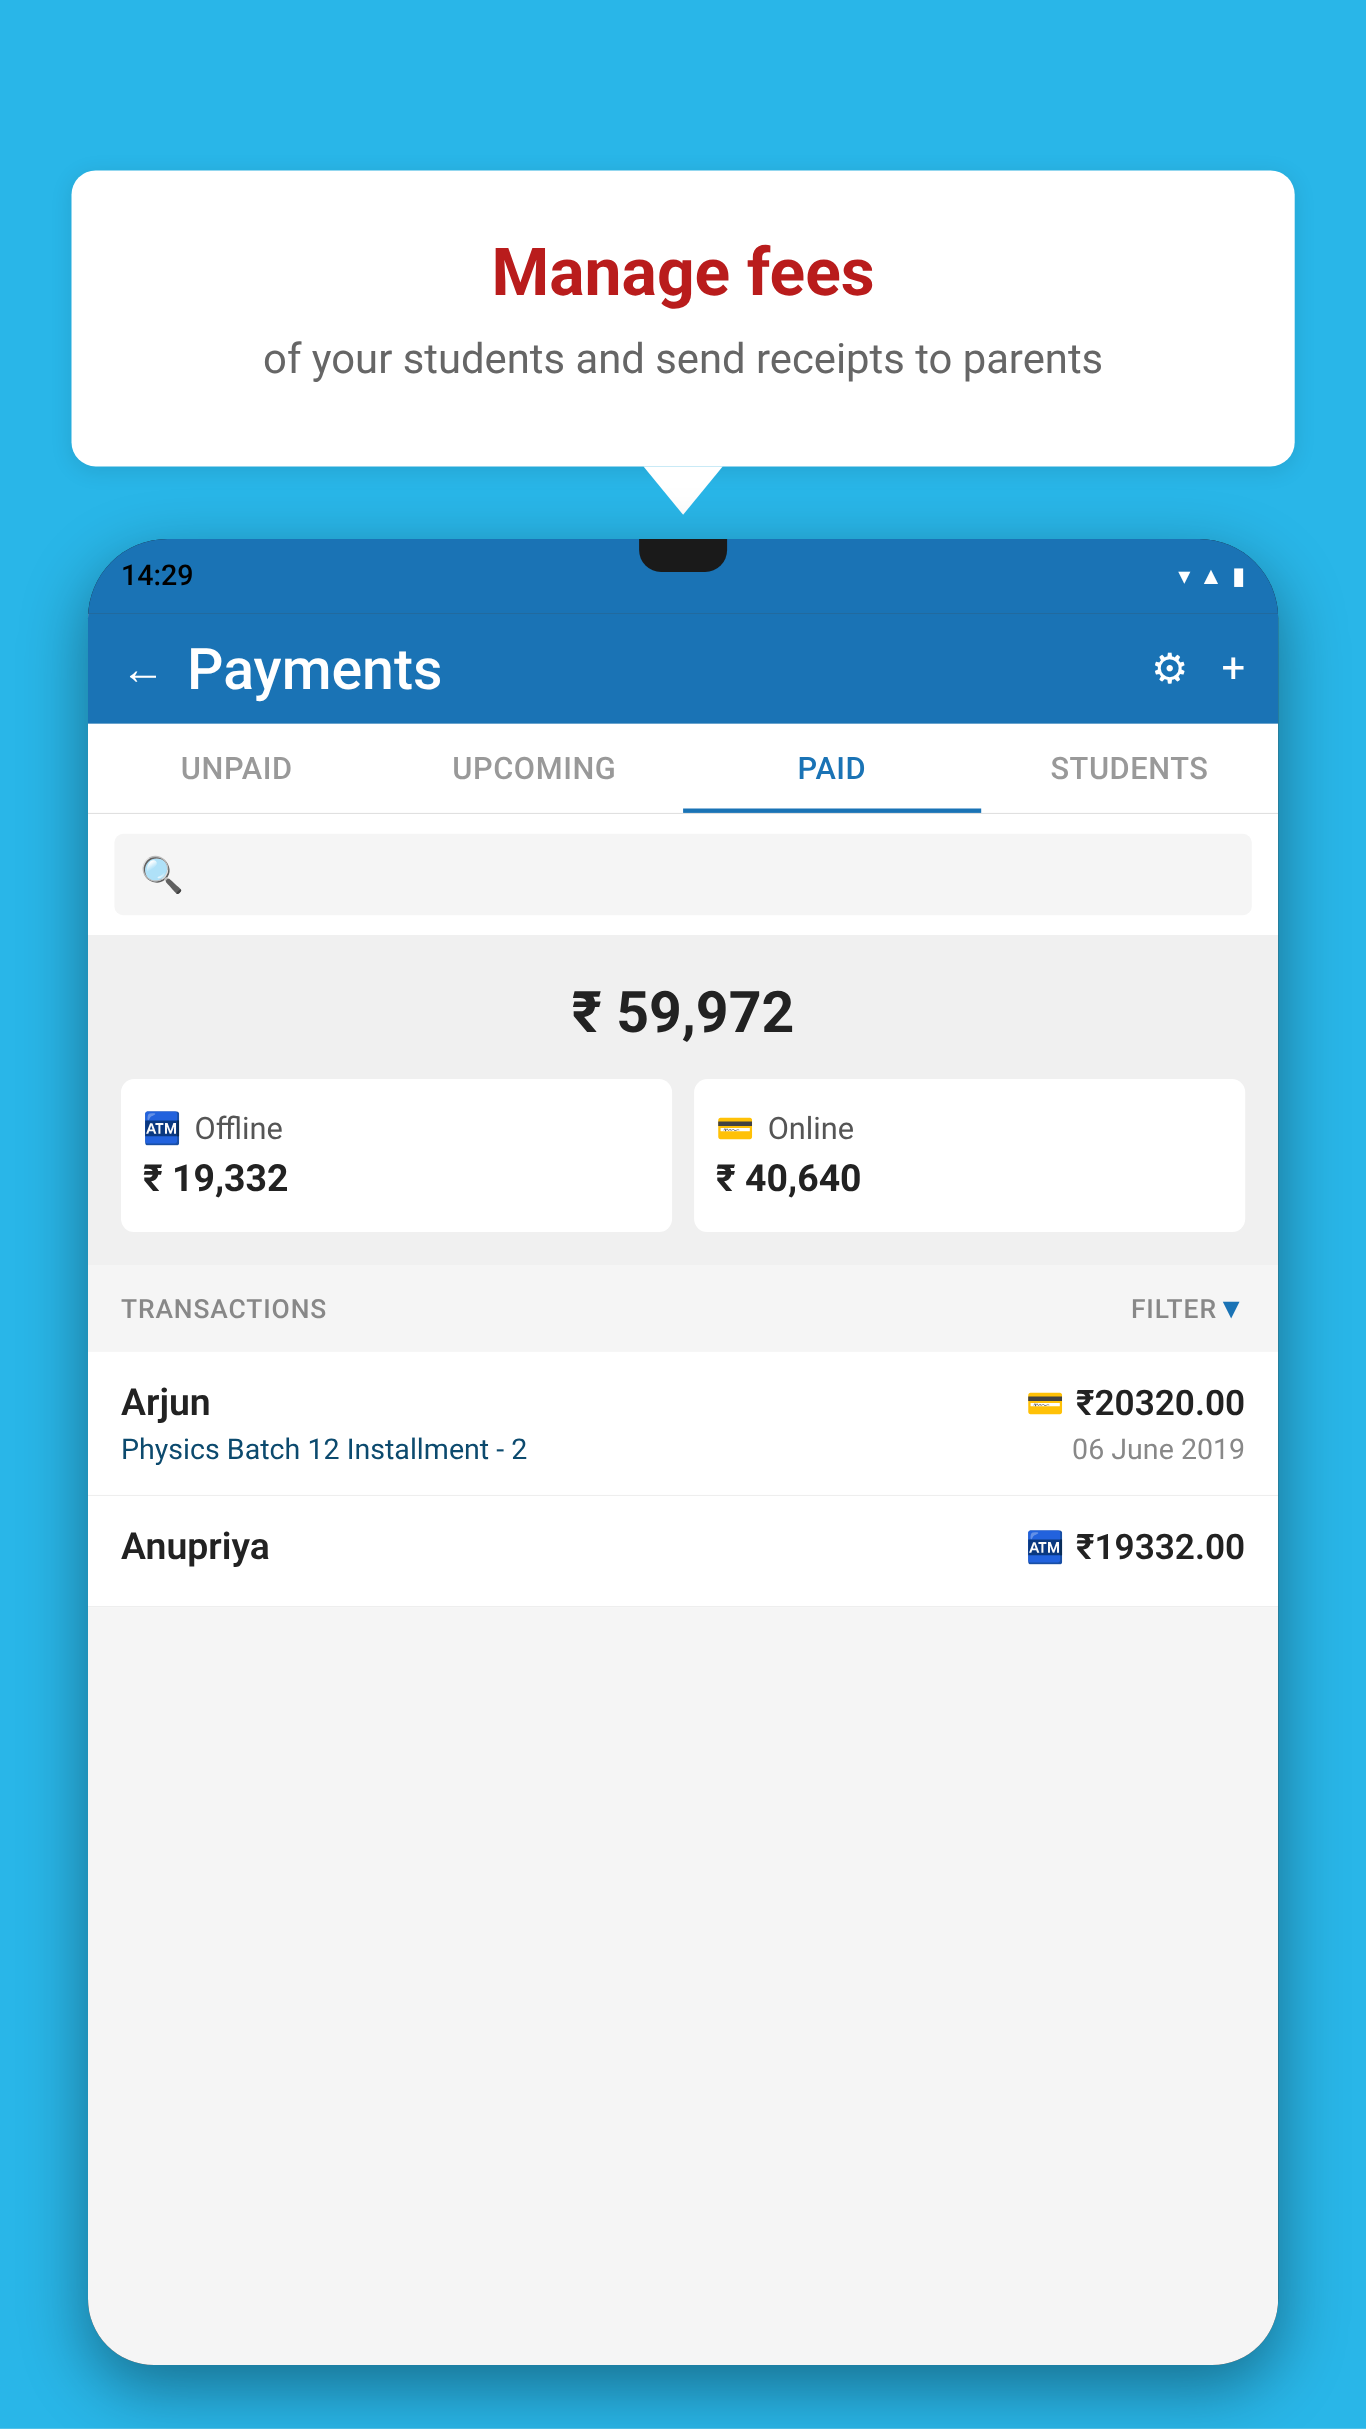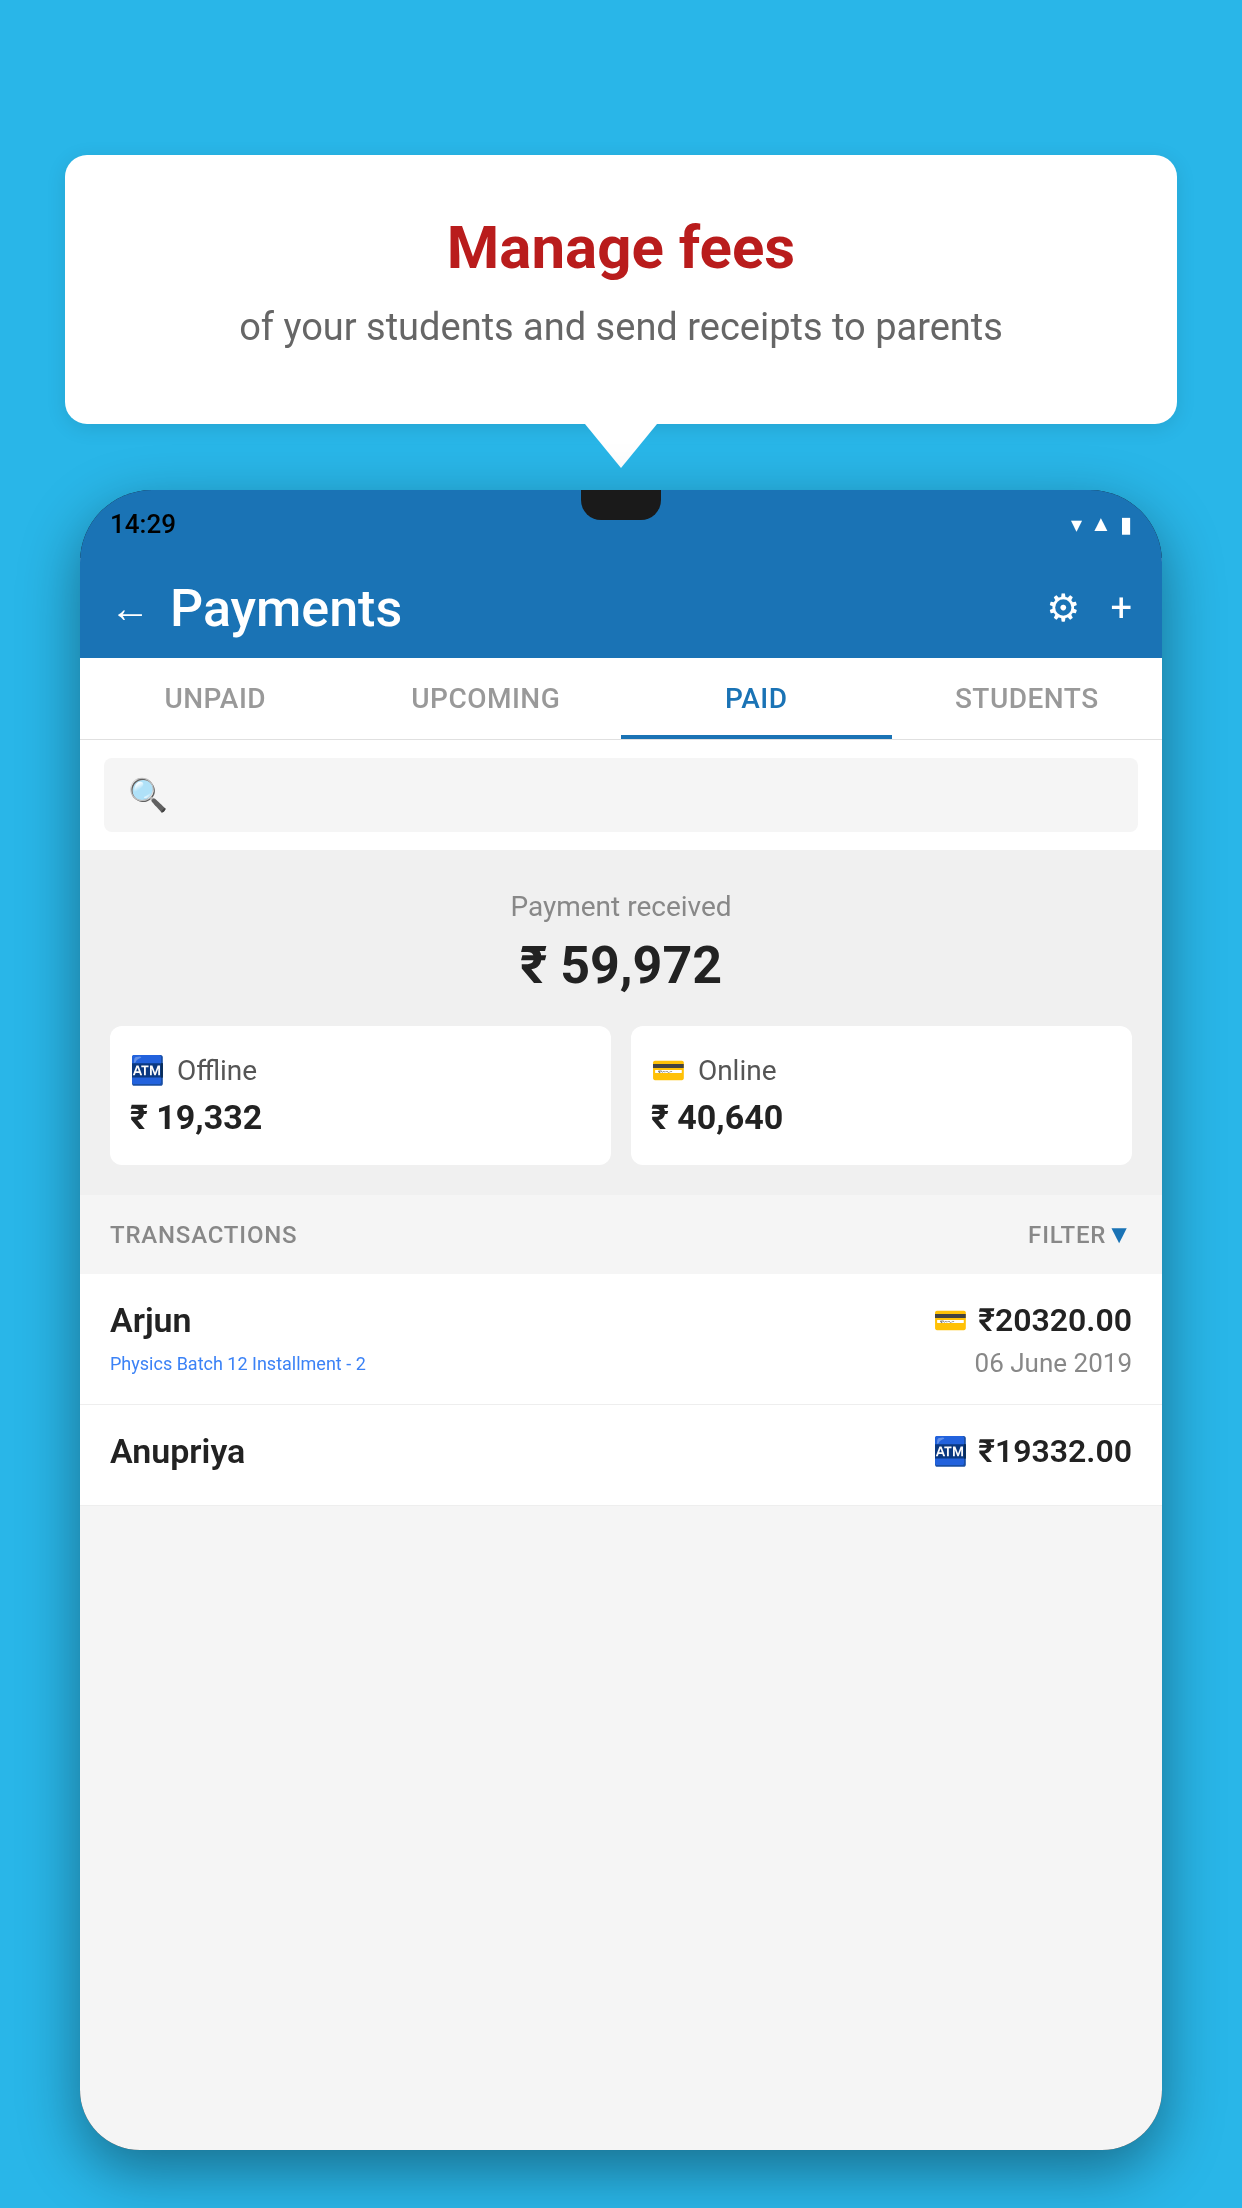--- a/index.html
+++ b/index.html
@@ -348,22 +348,22 @@
       color: #222;
     }
 
     .transaction-bottom {
       display: flex;
       align-items: center;
       justify-content: space-between;
     }
 
     .transaction-desc {
-      font-size: 18px;
-      color: #3b82f6;
+      font-size: 26px;
+      color: #0c4a6e;
       text-align: center;
     }
 
     .transaction-date {
       font-size: 26px;
       color: #888;
     }
   </style>
 </head>
 <body>
@@ -406,21 +406,20 @@
         <div class="tab">STUDENTS</div>
       </div>
 
       <div class="search-container">
         <div class="search-bar">
           <span class="search-icon-svg">🔍</span>
         </div>
       </div>
 
       <div class="payment-summary">
-        <div class="payment-received-label">Payment received</div>
         <div class="payment-amount">₹ 59,972</div>
         <div class="payment-cards">
           <div class="payment-card">
             <div class="card-header">
               <span class="card-icon">🏧</span>
               <span class="card-label">Offline</span>
             </div>
             <div class="card-amount">₹ 19,332</div>
           </div>
           <div class="payment-card">

